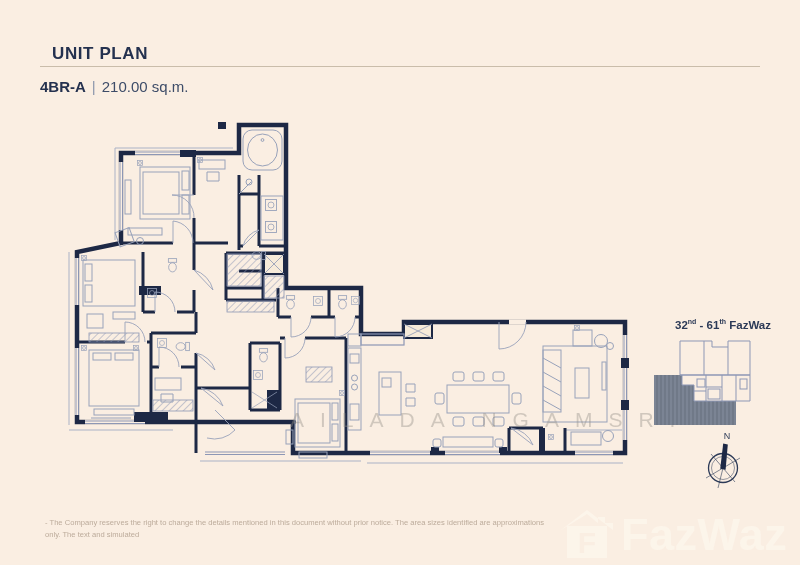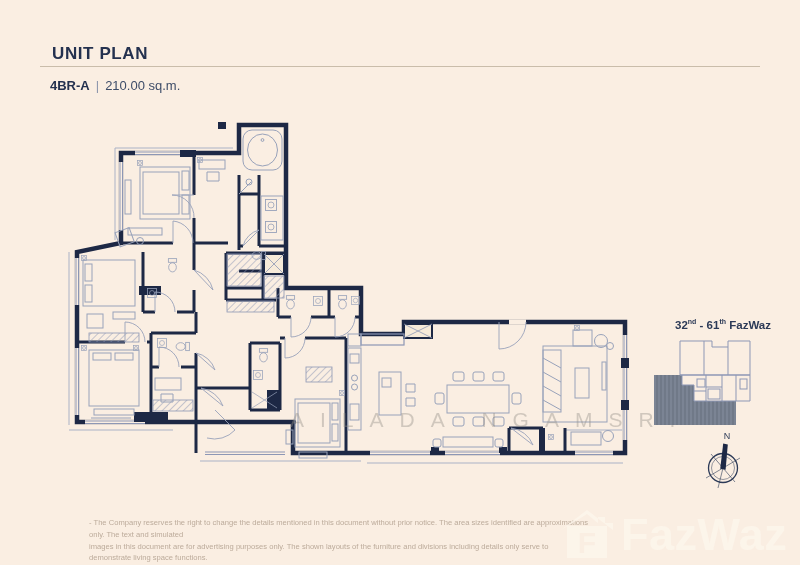--- a/index.html
+++ b/index.html
@@ -12,22 +12,22 @@
   .title{
     position:absolute;left:40px;top:32px;
     font-size:17px;font-weight:700;letter-spacing:.6px;
     color:#24314f;margin:12px;
   }
   .rule{
     position:absolute;left:40px;top:66px;width:720px;height:1px;
     background:#c9bcaa;
   }
   .unit-info{
-    position:absolute;left:50px;top:78px;
-    font-size:13px;color:#24314f;
+    position:absolute;left:40px;top:78px;
+    font-size:15px;color:#24314f;
   }
   .unit-code{font-weight:700;color:#24314f;}
   .sep{color:#8c96ab;font-weight:300;padding:0 6px;}
   .unit-area{font-weight:400;color:#3d4c68;}
   
   .plan-wrap{position:absolute;left:55px;top:100px;width:575px;height:385px;}
   .watermark{
     position:absolute;left:235px;top:308px;
     font-size:21px;letter-spacing:16px;white-space:nowrap;
     color:rgba(150,146,138,.42);
@@ -37,21 +37,21 @@
   .floor-label{
     text-align:center;font-size:11.5px;font-weight:700;color:#2c3a57;
     margin:0 0 4px 0;
   }
   .floor-label sup{font-size:7px;}
   
   .compass{position:absolute;left:698px;top:428px;width:52px;height:68px;}
   
   .disclaimer{
     position:absolute;left:45px;top:517px;width:500px;
-    font-size:7.6px;line-height:1.55;color:#bcab9b;margin-left:44px;
+    font-size:7.6px;line-height:1.55;color:#bcab9b;
   }
   .disclaimer p{margin:0;}
   
   .logo{
     position:absolute;left:560px;top:508px;height:52px;
     display:flex;align-items:center;gap:7px;opacity:.88;
   }
   .logo-text{
     font-size:45px;font-weight:700;color:#fdf6ec;letter-spacing:.5px;
     line-height:1;
@@ -406,21 +406,20 @@
       <line x1="8" y1="50" x2="42" y2="30" stroke="#2c3a57" stroke-width="0.6"></line>
       <line x1="13" y1="26" x2="37" y2="54" stroke="#2c3a57" stroke-width="0.6"></line>
       <line x1="25" y1="40" x2="20" y2="60" stroke="#2c3a57" stroke-width="0.6"></line>
       <polygon points="22.2,40.8 27.6,41.8 29.8,16.5 25.2,15.5" fill="#1d2845"></polygon>
     </g>
   </svg>
 </div>
 
 <div class="disclaimer">
   <p>- The Company reserves the right to change the details mentioned in this document without prior notice. The area sizes identified are approximations only. The text and simulated</p>
-  <p>images in this document are for advertising purposes only. The shown layouts of the furniture and divisions including details only serve to demonstrate living space functions.</p>
 </div>
 
 <div class="logo">
   <svg width="54" height="50" viewBox="0 0 54 50">
     <polygon points="1,21 27,1 53,21 53,14 45,14 45,8 38,8 38,14 27,5 1,21" fill="#fdf6ec"></polygon>
     <rect x="7" y="17" width="40" height="32" fill="#fdf6ec"></rect>
     <text x="27" y="44" font-size="30" font-weight="bold" font-family="Liberation Sans, sans-serif" fill="#faeee2" text-anchor="middle">F</text>
   </svg>
   <span class="logo-text">FazWaz</span>
 </div>

